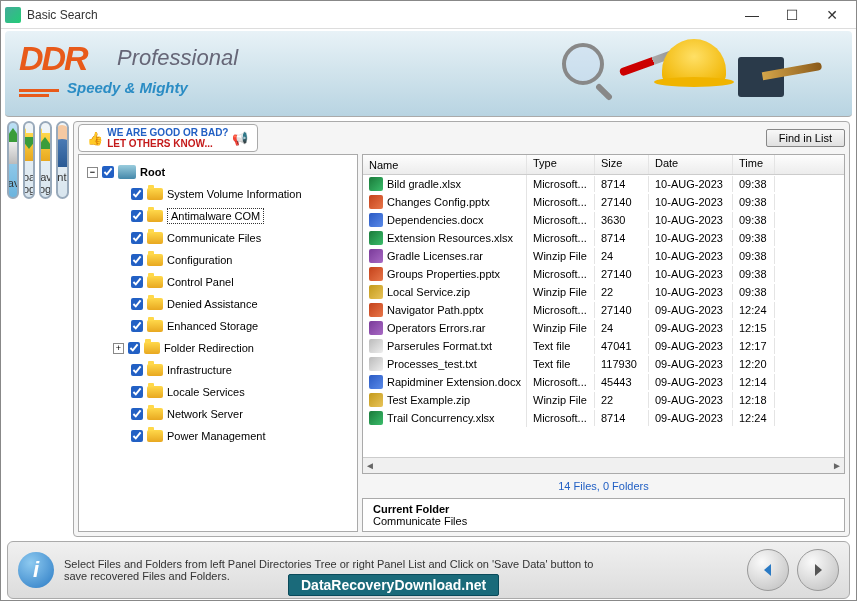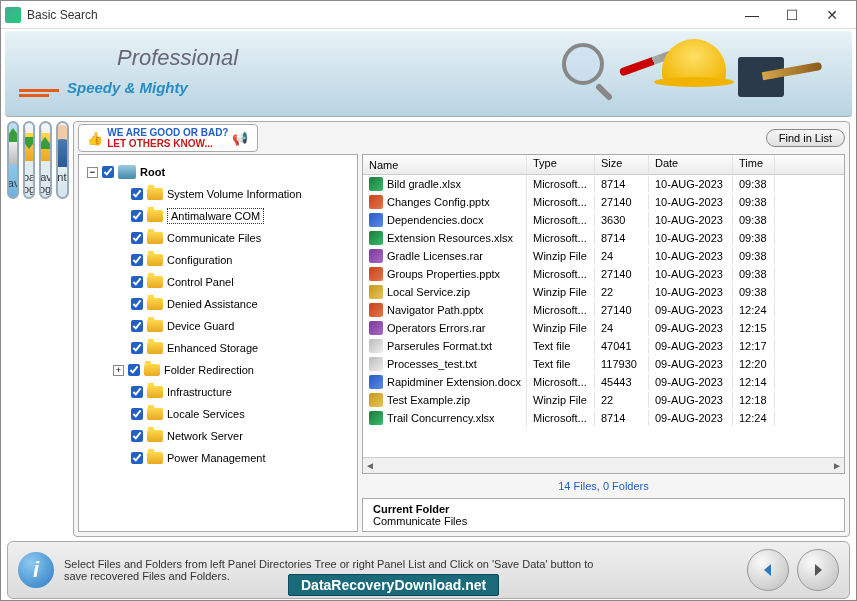--- a/index.html
+++ b/index.html
@@ -40,21 +40,21 @@
 .avatar .head { position: absolute; top:0; left:12px; width:16px; height:16px; background:#f5c9a2; border-radius:50%; }
 .avatar .body { position: absolute; top:14px; left:4px; width:32px; height:28px; background:linear-gradient(180deg,#4a7ab4,#2a5a94); border-radius:16px 16px 4px 4px; }
 .sbtn.blue-bg { background: linear-gradient(180deg,#bde0f5,#6ab4de); }
 
 .main { flex: 1; border: 1px solid #aaa; border-radius: 4px; background: #f5f5f5; display: flex; flex-direction: column; padding: 4px; gap: 4px; }
 .topbar { display: flex; align-items: center; gap: 4px; height: 24px; }
 .promo { border: 1px solid #aaa; border-radius: 4px; padding: 2px 8px; background: #fff; font-size: 10px; font-family: monospace; display: flex; align-items: center; gap: 4px; }
 .promo .l1 { color: #2260c4; font-weight: bold; }
 .promo .l2 { color: #c41a1a; font-weight: bold; }
 .thumb { font-size: 13px; }
-.find-btn { margin-left: auto; padding: 2px 12px; font-size: 11px; border: 1px solid #888; background: linear-gradient(#f8f8f8,#e0e0e0); cursor: pointer; border-radius: 9px; }
+.find-btn { margin-left: auto; padding: 2px 12px; font-size: 11px; border: 1px solid #888; background: linear-gradient(#f8f8f8,#e0e0e0); cursor: pointer; border-radius: 2px; }
 
 .panels { flex: 1; display: flex; gap: 4px; min-height: 0; }
 .tree-panel { width: 280px; border: 1px solid #aaa; background: #fff; overflow-y: scroll; padding: 6px 4px; font-size: 11px; position: relative; }
 .tree-row { display: flex; align-items: center; height: 22px; white-space: nowrap; position: relative; }
 .tree-row .exp { width: 11px; height: 11px; border: 1px solid #888; display: inline-flex; align-items: center; justify-content: center; font-size: 9px; line-height: 1; margin-right: 4px; background: #fff; cursor: pointer; }
 .tree-row .cb { width: 12px; height: 12px; margin-right: 4px; accent-color: #2260c4; }
 .tree-row .fld { width: 16px; height: 12px; background: linear-gradient(180deg,#ffd84a,#e8a820); border-radius: 2px; margin-right: 4px; position: relative; }
 .tree-row .fld::before { content:""; position:absolute; top:-3px; left:1px; width:6px; height:4px; background:#ffd84a; border-radius:1px 1px 0 0;}
 .tree-row .drv { width: 18px; height: 14px; background: linear-gradient(180deg,#9cd,#48a); border-radius: 2px; margin-right: 4px; }
 .tree-row.root { margin-left: 4px; font-weight: bold; }
@@ -96,20 +96,21 @@
 
 <div class="titlebar">
   <div class="app-icon"></div>
   <div class="title">Basic Search</div>
   <div class="win-btn">—</div>
   <div class="win-btn">☐</div>
   <div class="win-btn">✕</div>
 </div>
 
 <div class="banner">
+  <div class="ddr">DDR</div>
   <div class="prof">Professional</div>
   <div class="line"></div>
     <div class="line2"></div>
   <div class="tag">Speedy &amp; Mighty</div>
   <div class="tools">
     <div class="mag"></div>
     <div class="screwd"></div>
     <div class="helmet"></div>
     <div class="book"></div>
     <div class="pen"></div>
@@ -196,25 +197,20 @@
           </div>
           <div class="tree-row child">
             <input type="checkbox" class="cb" checked="" style="">
             <span class="fld"></span>
             <span class="lbl">Control Panel</span>
           </div>
           <div class="tree-row child">
             <input type="checkbox" class="cb" checked="" style="">
             <span class="fld"></span>
             <span class="lbl">Denied Assistance</span>
-          </div>
-          <div class="tree-row child">
-            <input type="checkbox" class="cb" checked="" style="">
-            <span class="fld"></span>
-            <span class="lbl">Device Guard</span>
           </div>
           <div class="tree-row child">
             <input type="checkbox" class="cb" checked="" style="">
             <span class="fld"></span>
             <span class="lbl">Enhanced Storage</span>
           </div>
           <div class="tree-row child">
             <span class="exp" style="margin-left:-18px">+</span>
             <input type="checkbox" class="cb" checked="" style="">
             <span class="fld"></span>

